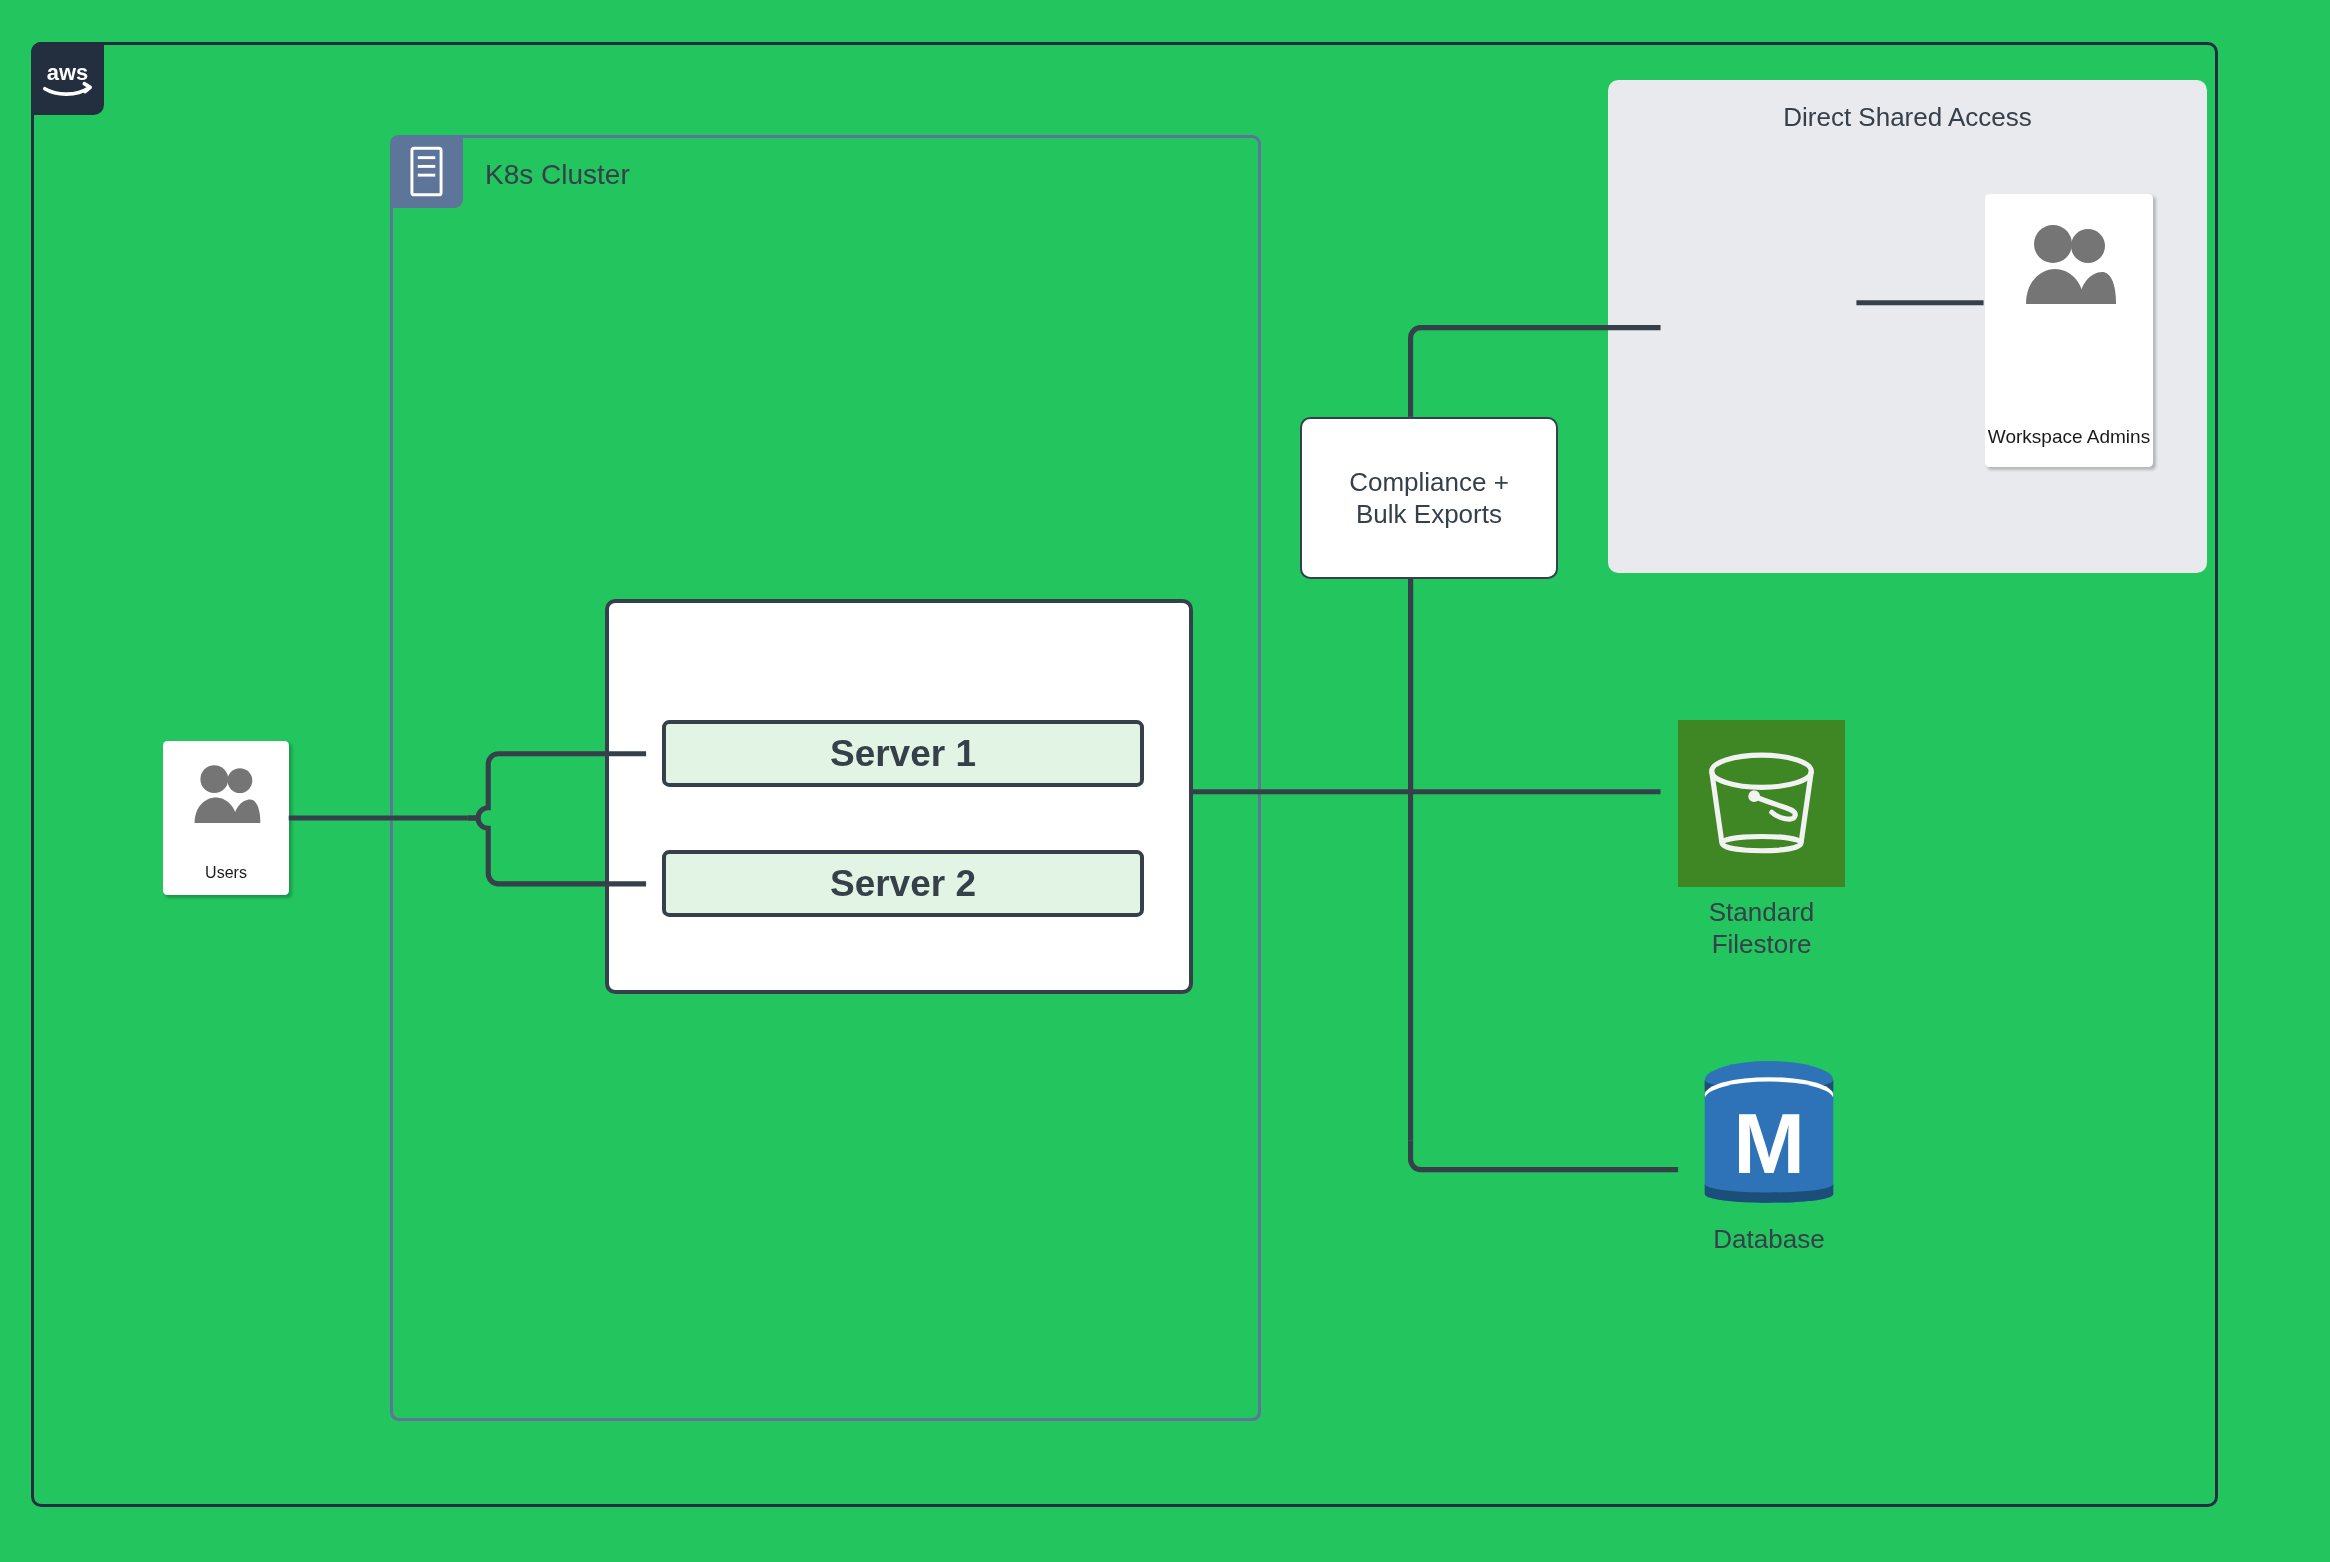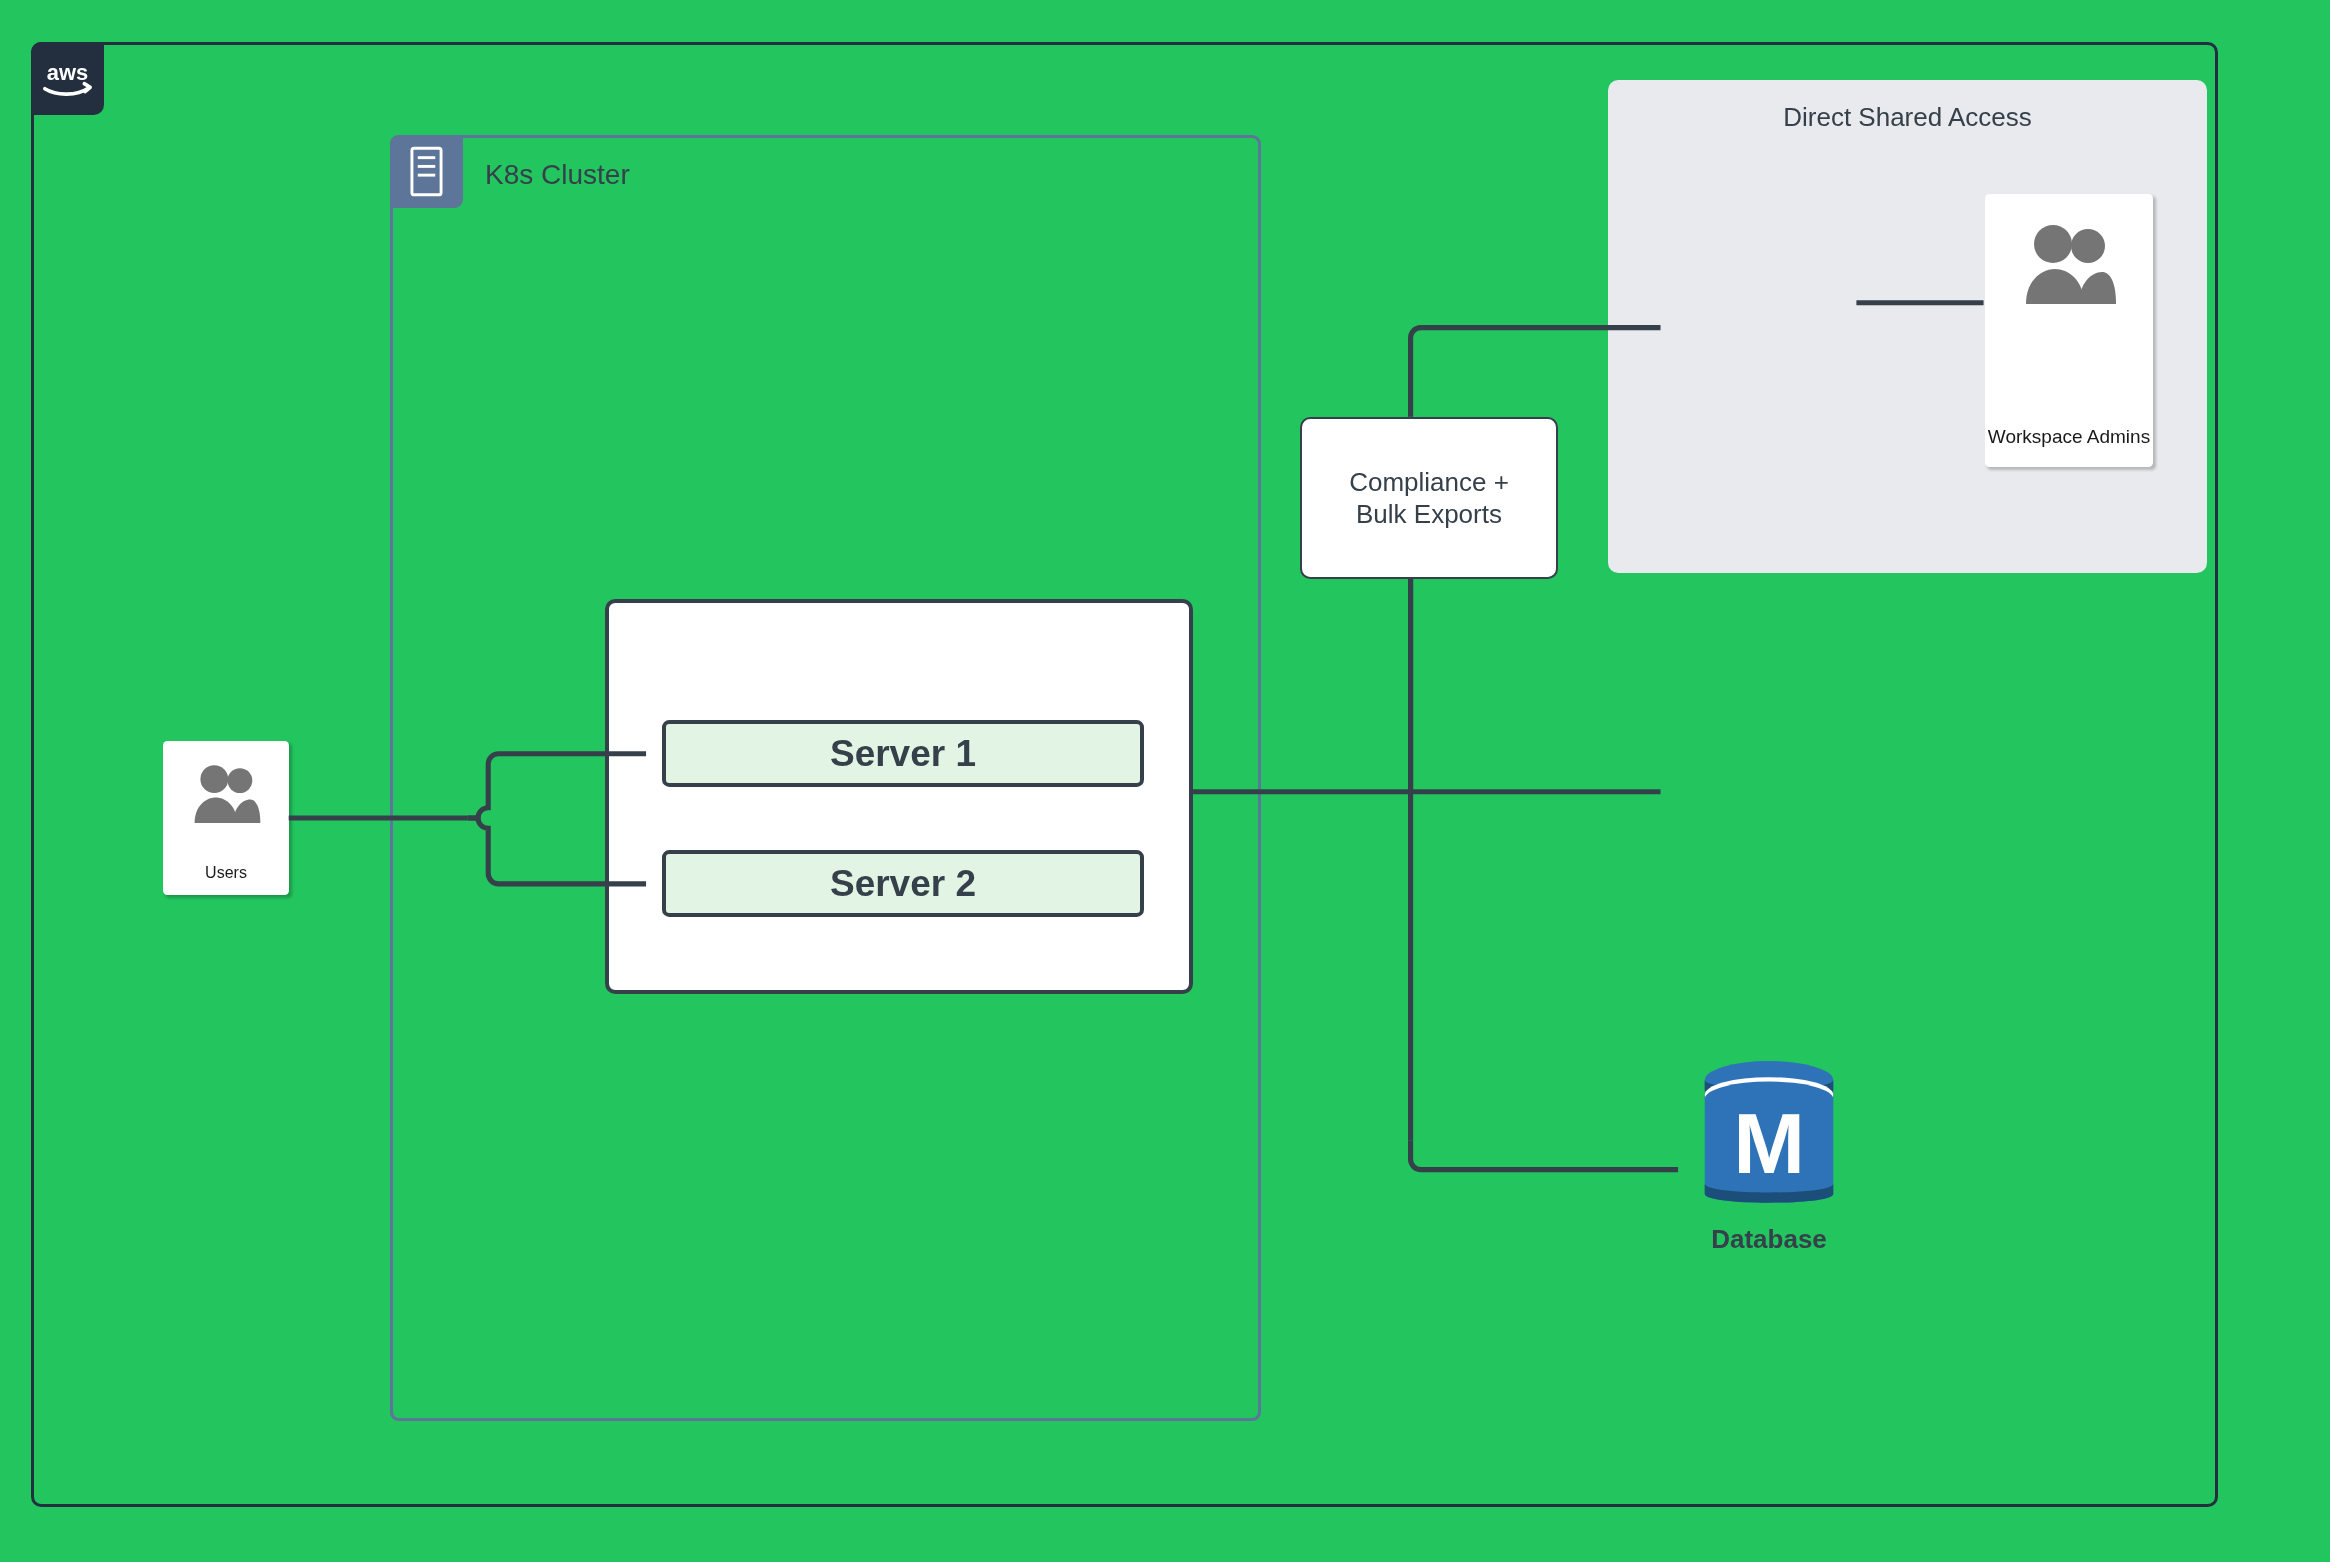--- a/index.html
+++ b/index.html
@@ -233,21 +233,20 @@
     position: absolute;
     left: 1696px;
     top: 1058px;
   }
   #database-caption {
     margin-top: 5.8px;
     width: 146px;
     text-align: center;
     font-size: 26px;
     color: #36404a;
-    font-weight: bold;
   }
 
   
   #connectors {
     position: absolute;
     left: 0;
     top: 0;
     width: 2330px;
     height: 1563px;
     pointer-events: none;
@@ -314,20 +313,33 @@
   <div class="person-card" id="admins-card">
     <svg width="104" height="86" viewBox="0 0 104 86" aria-hidden="true">
       <circle cx="36" cy="22" r="19" fill="#757575"></circle>
       <circle cx="71" cy="24" r="17" fill="#757575"></circle>
       <path d="M9 82 C9 58, 25 47, 38 47 C51 47, 67 58, 67 82 Z" fill="#757575"></path>
       <path d="M62 82 C62 62, 74 50, 85 50 C93 50, 99 60, 99 82 Z" fill="#757575"></path>
     </svg>
     <span class="caption">Workspace Admins</span>
   </div>
 
+  <div class="s3-node" id="filestore-node">
+    <div class="s3-square">
+      <svg width="167" height="167" viewBox="0 0 228 228" aria-hidden="true">
+        <ellipse cx="114" cy="70" rx="68" ry="22" fill="none" stroke="#f2f2f2" stroke-width="7"></ellipse>
+        <path d="M46 70 L60 168 C60 182, 168 182, 168 168 L182 70" fill="none" stroke="#f2f2f2" stroke-width="7" stroke-linejoin="round"></path>
+        <path d="M60 168 C60 156, 168 156, 168 168" fill="none" stroke="#f2f2f2" stroke-width="7"></path>
+        <circle cx="104" cy="104" r="8" fill="#f2f2f2"></circle>
+        <path d="M104 104 C134 118, 162 120, 160 130 C158 140, 136 134, 128 126" fill="none" stroke="#f2f2f2" stroke-width="7" stroke-linecap="round"></path>
+      </svg>
+    </div>
+    <div class="s3-caption">Standard
+Filestore</div>
+  </div>
 
   <div id="database-node">
     <svg width="146" height="158" viewBox="0 0 200 216" aria-hidden="true">
       <path d="M12 30 L12 186 C12 202, 188 202, 188 186 L188 30 Z" fill="#2e73b8"></path>
       <ellipse cx="100" cy="30" rx="88" ry="26" fill="#2e73b8"></ellipse>
       <path d="M12 30 C12 46, 188 46, 188 30 L188 44 C188 60, 12 60, 12 44 Z" fill="#1b4f79"></path>
       <ellipse cx="100" cy="50" rx="88" ry="24" fill="#ffffff"></ellipse>
       <ellipse cx="100" cy="56" rx="88" ry="24" fill="#2e73b8"></ellipse>
       <path d="M12 172 C12 188, 188 188, 188 172 L188 186 C188 202, 12 202, 12 186 Z" fill="#1b4f79"></path>
       <text x="100" y="158" text-anchor="middle" fill="#ffffff" font-family="Liberation Sans, sans-serif" font-size="118" font-weight="700">M</text>

